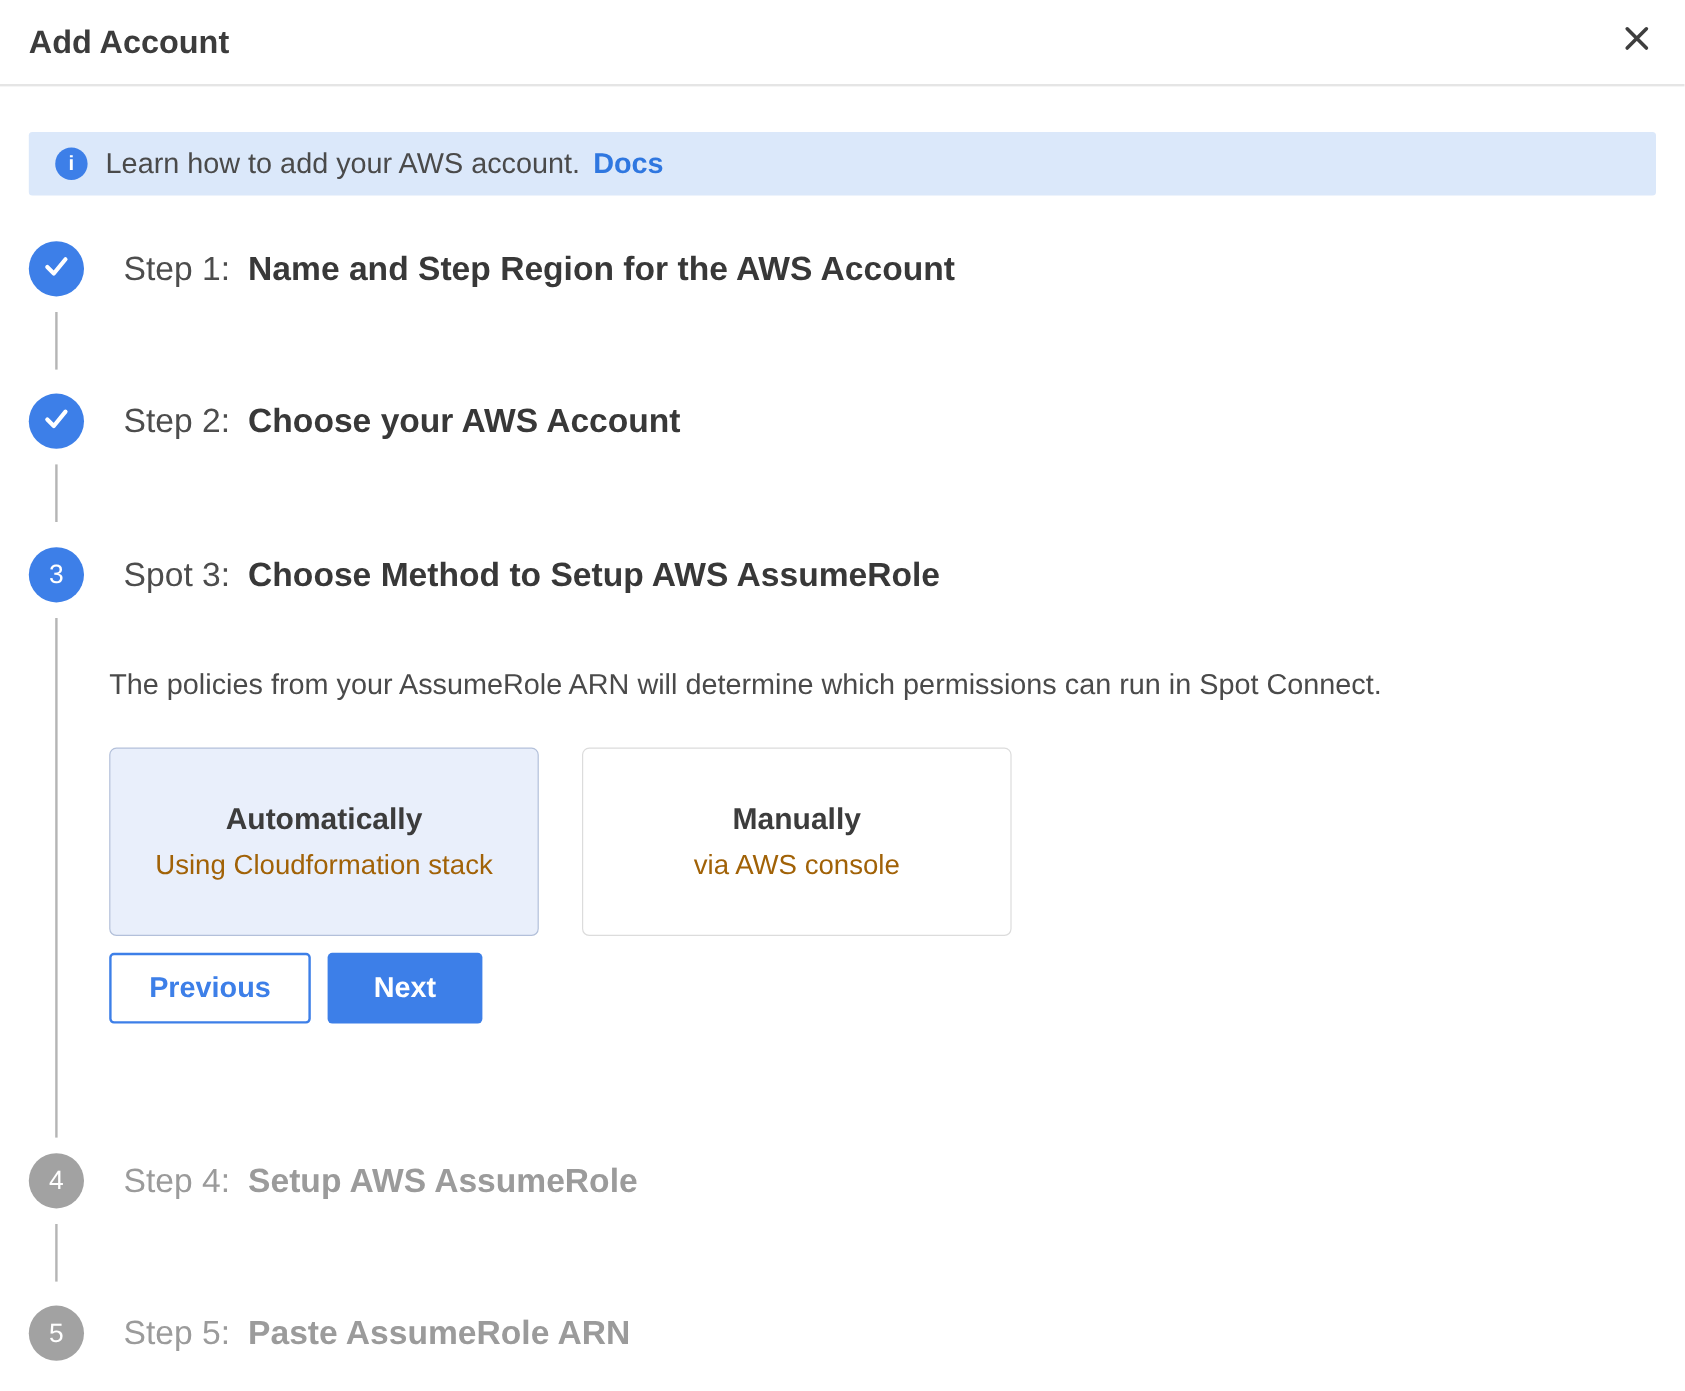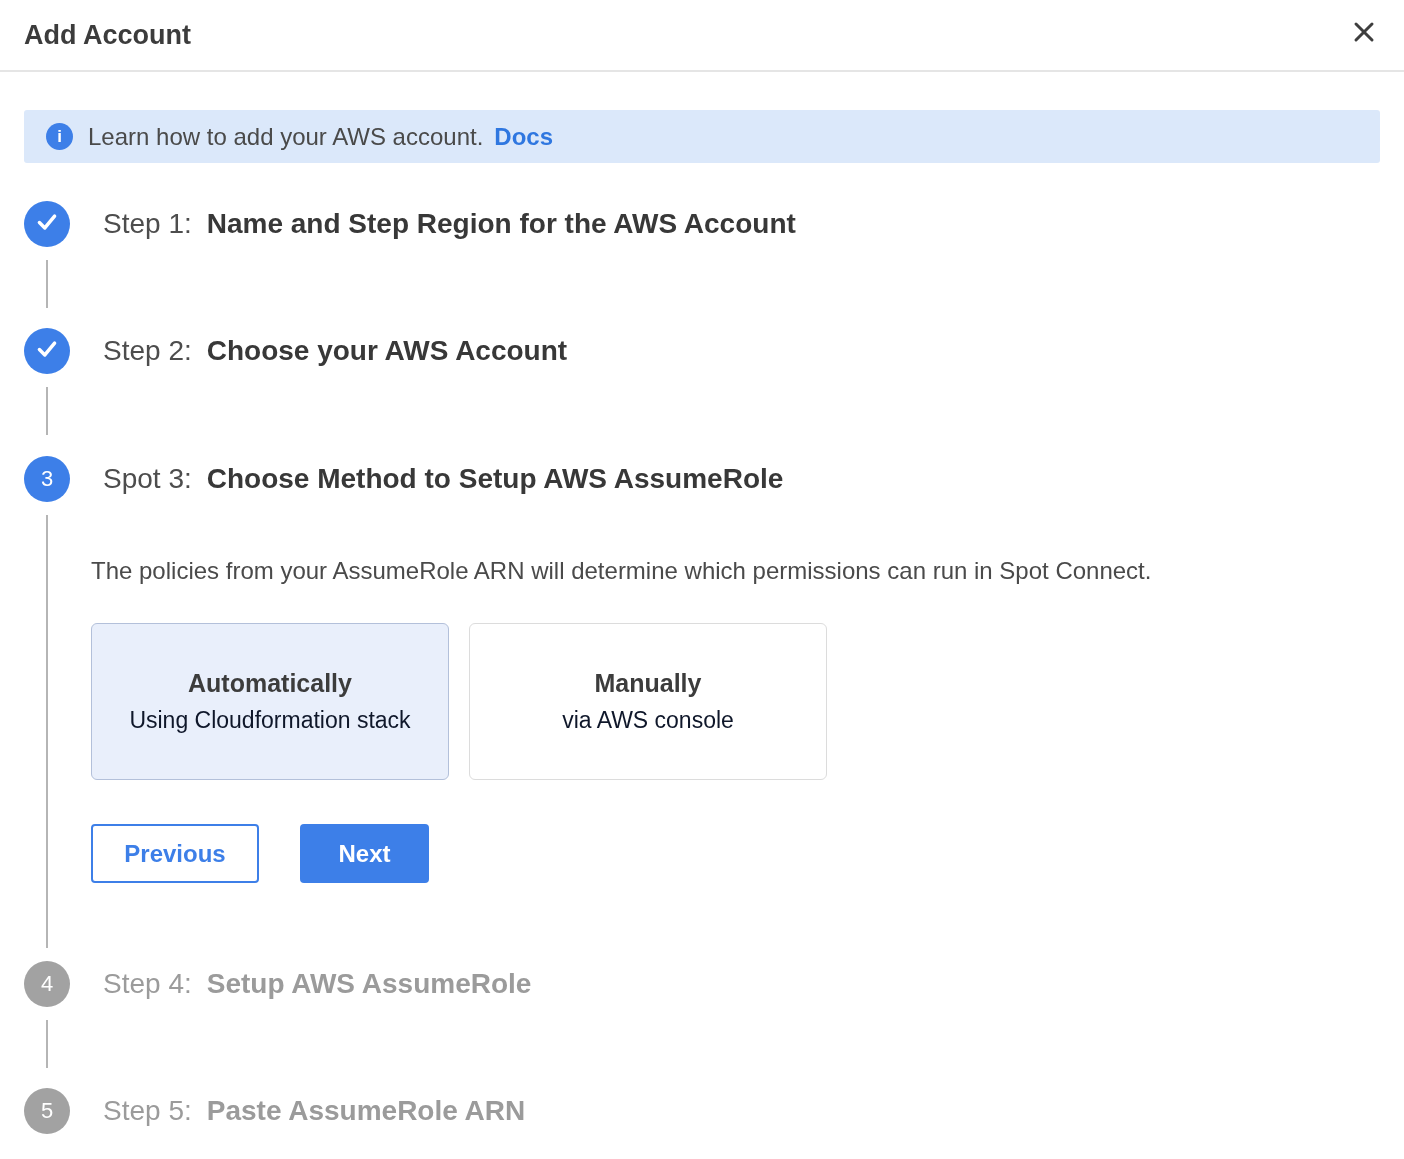--- a/index.html
+++ b/index.html
@@ -135,21 +135,21 @@
   .step3-desc {
     position: absolute;
     left: 91px; top: 557px;
     font-size: 24px;
     color: #4a4a4a;
   }
   .options {
     position: absolute;
     left: 91px; top: 623px;
     display: flex;
-    gap: 20px;
+    gap: 36px;
   }
   .option-card {
     width: 358px; height: 157px;
     border-radius: 6px;
     display: flex;
     flex-direction: column;
     align-items: center;
     justify-content: center;
     cursor: pointer;
   }
@@ -162,28 +162,28 @@
     border: 1px solid #dcdcdc;
   }
   .option-title {
     font-size: 25px;
     font-weight: bold;
     color: #3c3c3c;
   }
   .option-subtitle {
     margin-top: 9px;
     font-size: 23px;
-    color: #0f172a;
+    color: #a16207;
   }
 
   .wizard-buttons {
     position: absolute;
-    left: 91px; top: 824px;
-    display: flex;
-    gap: 41px;
+    left: 91px; top: 794px;
+    display: flex;
+    gap: 14px;
   }
   .btn {
     height: 59px;
     border-radius: 4px;
     font-family: "Liberation Sans", sans-serif;
     font-size: 24px;
     font-weight: bold;
     cursor: pointer;
     display: flex;
     align-items: center;

